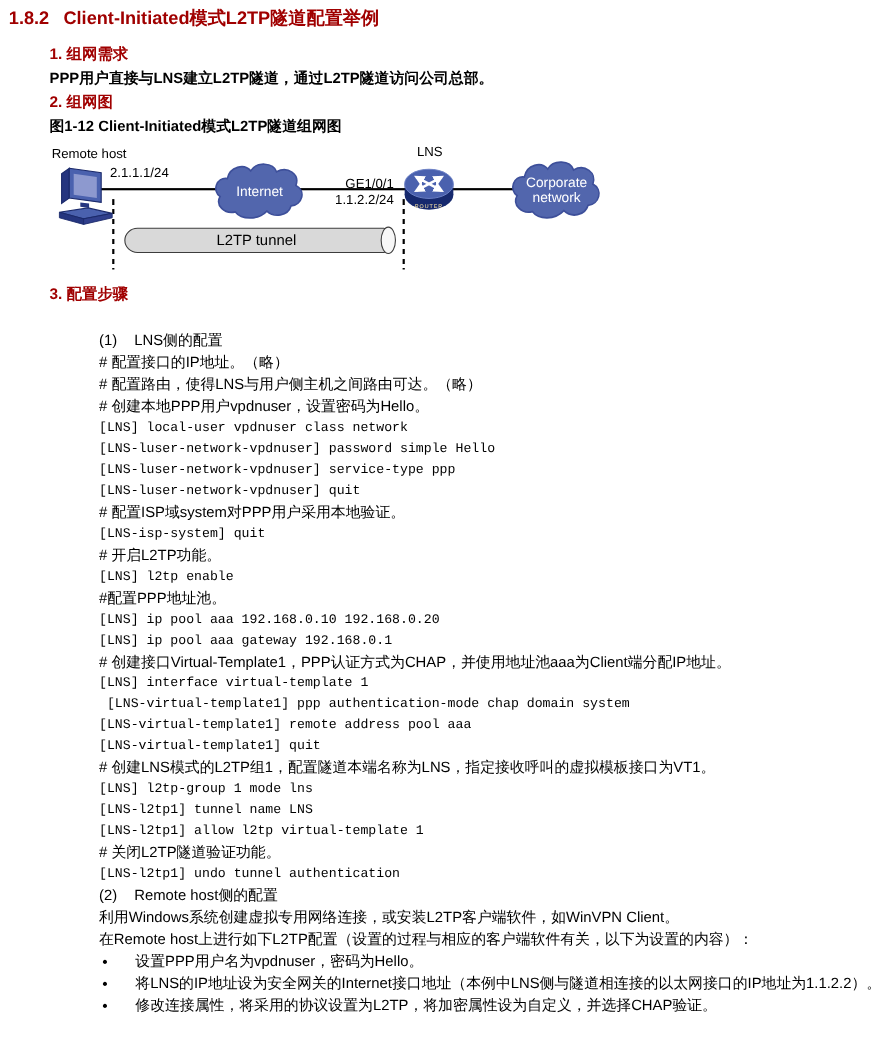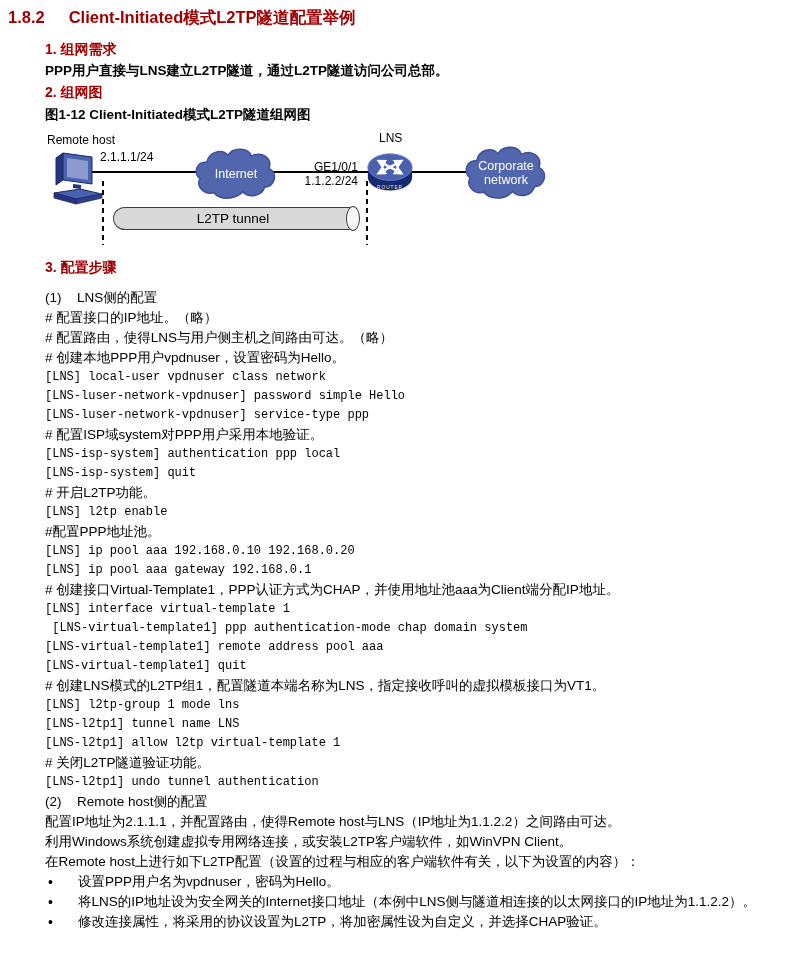--- a/index.html
+++ b/index.html
@@ -11,21 +11,21 @@
     --tunnel-gray:#d9d9d9;
     --ink:#000;
   }
   *{box-sizing:border-box;}
   html,body{margin:0;padding:0;}
   body{
     width:804px;height:967px;overflow:hidden;background:#fff;color:var(--ink);
     font-family:"Liberation Sans","DejaVu Sans",sans-serif;position:relative;
   }
   .h1{margin:6px 0 0 8px;font-size:16.5px;font-weight:bold;color:var(--red);line-height:22px;white-space:pre;}
-  .h1 .sec-num{margin-right:24px;text-align:center;}
+  .h1 .sec-num{margin-right:13px;text-align:center;}
   .sub{margin:13px 0 0 45px;font-size:14px;font-weight:bold;color:var(--red);line-height:16px;white-space:pre;}
   .sub2{margin-top:3px;}
   .sub3{margin-top:10px;}
   .para{margin:4px 0 0 45px;font-size:13.5px;line-height:20px;white-space:pre;font-weight:bold;}
   .caption{margin:6px 0 0 45px;font-size:13.5px;font-weight:bold;line-height:18px;white-space:pre;}
 
   
   .figure{position:relative;margin-top:3px;height:122px;}
   .lbl{position:absolute;font-size:12px;line-height:14px;white-space:pre;}
   .lbl-remote{left:47px;top:6px;}
@@ -46,21 +46,21 @@
   .cloud svg{position:absolute;inset:0;width:100%;height:100%;}
   .cloud-label{position:absolute;inset:0;display:flex;flex-direction:column;align-items:center;justify-content:center;
                color:#fff;font-size:12.5px;line-height:14px;text-align:center;}
   .tunnel{position:absolute;left:113px;top:80px;width:240px;height:23px;background:var(--tunnel-gray);
           border:1.5px solid #3c3c3c;border-radius:12px 4px 4px 12px / 50% 35% 35% 50%;
           display:flex;align-items:center;justify-content:center;font-size:13.5px;white-space:pre;}
   .tunnel-end{position:absolute;left:346px;top:79px;width:14px;height:25px;background:#f7f7f7;
               border:1.5px solid #3c3c3c;border-radius:50%;}
 
   
-  .blocks{margin-top:13px;}
+  .blocks{margin-top:25px;padding-left:45px;}
   .row{margin-left:45px;white-space:pre;overflow:hidden;}
   .numbered,.comment,.bodyline{font-size:13.5px;line-height:20px;}
   .numbered .num{display:inline-block;width:32px;}
   .code{font-family:"Liberation Mono","DejaVu Sans Mono",monospace;font-size:12px;line-height:19px;}
   .bullet{position:relative;padding-left:33px;font-size:13.5px;line-height:20px;}
   .bullet::before{content:"\2022";position:absolute;left:3px;top:0;font-size:14px;}
 </style>
 </head>
 <body>
 
@@ -136,39 +136,38 @@
 <div class="sub sub3">3. 配置步骤</div>
 
 <div class="blocks">
   <div class="row numbered"><span class="num">(1)</span><span>LNS侧的配置</span></div>
   <div class="row comment"># 配置接口的IP地址。（略）</div>
   <div class="row comment"># 配置路由，使得LNS与用户侧主机之间路由可达。（略）</div>
   <div class="row comment"># 创建本地PPP用户vpdnuser，设置密码为Hello。</div>
   <div class="row code">[LNS] local-user vpdnuser class network</div>
   <div class="row code">[LNS-luser-network-vpdnuser] password simple Hello</div>
   <div class="row code">[LNS-luser-network-vpdnuser] service-type ppp</div>
+  <div class="row code">[LNS-luser-network-vpdnuser] quit</div>
   <div class="row comment"># 配置ISP域system对PPP用户采用本地验证。</div>
-  <div class="row code">[LNS-isp-system] authentication ppp local</div>
   <div class="row code">[LNS-isp-system] quit</div>
   <div class="row comment"># 开启L2TP功能。</div>
   <div class="row code">[LNS] l2tp enable</div>
   <div class="row comment">#配置PPP地址池。</div>
   <div class="row code">[LNS] ip pool aaa 192.168.0.10 192.168.0.20</div>
   <div class="row code">[LNS] ip pool aaa gateway 192.168.0.1</div>
   <div class="row comment"># 创建接口Virtual-Template1，PPP认证方式为CHAP，并使用地址池aaa为Client端分配IP地址。</div>
   <div class="row code">[LNS] interface virtual-template 1</div>
   <div class="row code"> [LNS-virtual-template1] ppp authentication-mode chap domain system</div>
   <div class="row code">[LNS-virtual-template1] remote address pool aaa</div>
   <div class="row code">[LNS-virtual-template1] quit</div>
   <div class="row comment"># 创建LNS模式的L2TP组1，配置隧道本端名称为LNS，指定接收呼叫的虚拟模板接口为VT1。</div>
   <div class="row code">[LNS] l2tp-group 1 mode lns</div>
   <div class="row code">[LNS-l2tp1] tunnel name LNS</div>
   <div class="row code">[LNS-l2tp1] allow l2tp virtual-template 1</div>
   <div class="row comment"># 关闭L2TP隧道验证功能。</div>
   <div class="row code">[LNS-l2tp1] undo tunnel authentication</div>
   <div class="row numbered"><span class="num">(2)</span><span>Remote host侧的配置</span></div>
-  <div class="row bodyline">配置IP地址为2.1.1.1，并配置路由，使得Remote host与LNS（IP地址为1.1.2.2）之间路由可达。</div>
   <div class="row bodyline">利用Windows系统创建虚拟专用网络连接，或安装L2TP客户端软件，如WinVPN Client。</div>
   <div class="row bodyline">在Remote host上进行如下L2TP配置（设置的过程与相应的客户端软件有关，以下为设置的内容）：</div>
   <div class="row bullet">设置PPP用户名为vpdnuser，密码为Hello。</div>
   <div class="row bullet">将LNS的IP地址设为安全网关的Internet接口地址（本例中LNS侧与隧道相连接的以太网接口的IP地址为1.1.2.2）。</div>
   <div class="row bullet">修改连接属性，将采用的协议设置为L2TP，将加密属性设为自定义，并选择CHAP验证。</div>
 </div>
 
 </body></html>

